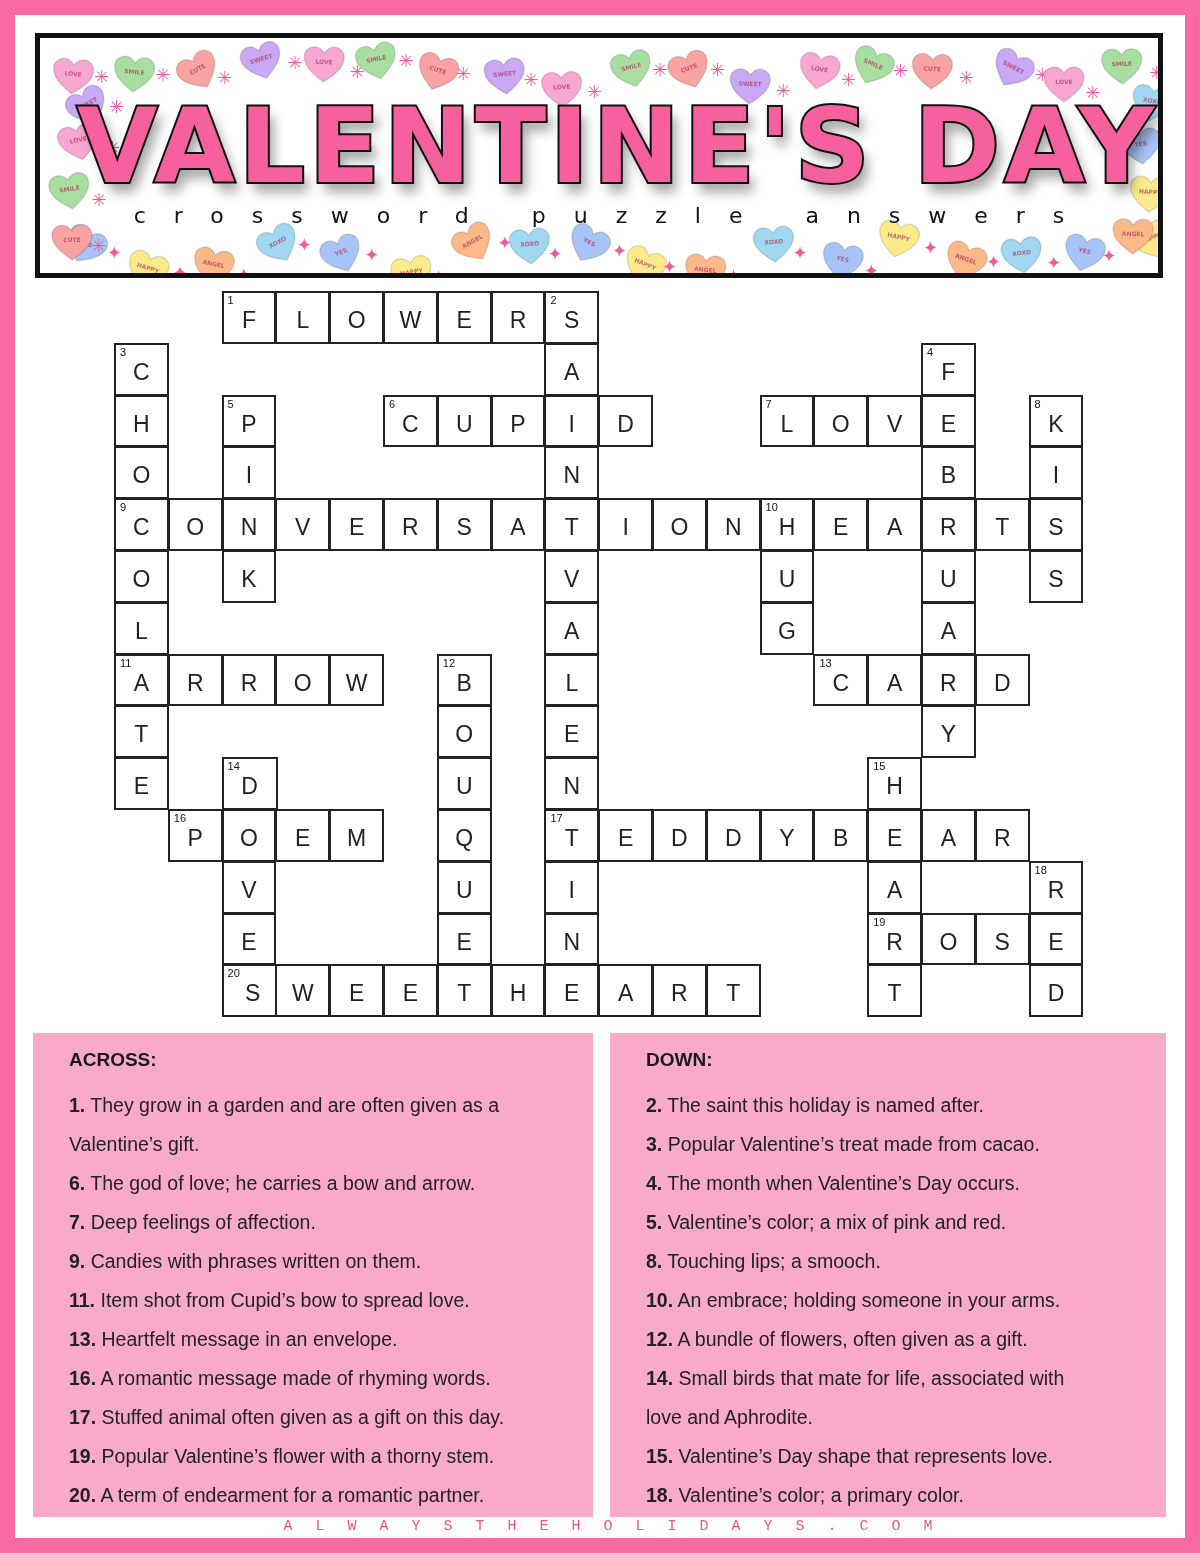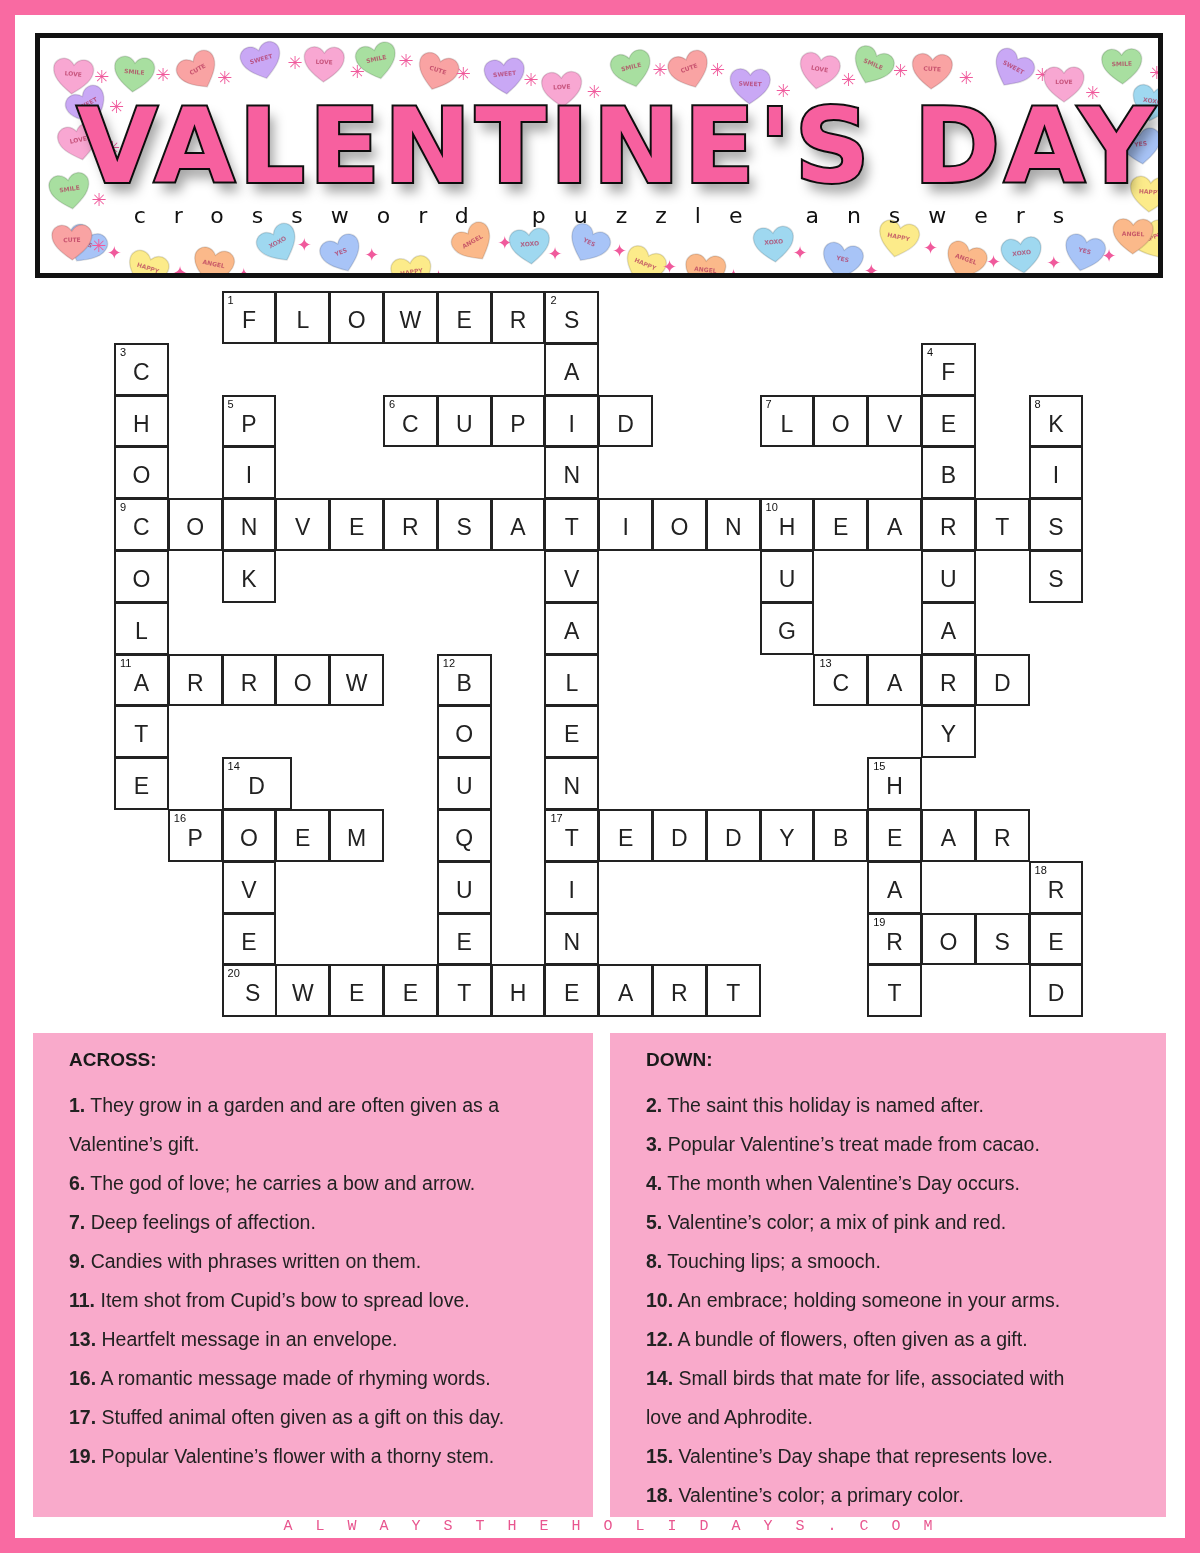--- a/index.html
+++ b/index.html
@@ -329,21 +329,21 @@
       <div class="cell" style="left: 322.8px; top: 362.6px; width: 54.8px; height: 52.8px;"><span class="num">12</span><span>B</span></div>
       <div class="cell" style="left: 322.8px; top: 414.4px; width: 54.8px; height: 52.8px;"><span>O</span></div>
       <div class="cell" style="left: 322.8px; top: 466.2px; width: 54.8px; height: 52.8px;"><span>U</span></div>
       <div class="cell" style="left: 322.8px; top: 518px; width: 54.8px; height: 52.8px;"><span>Q</span></div>
       <div class="cell" style="left: 322.8px; top: 569.8px; width: 54.8px; height: 52.8px;"><span>U</span></div>
       <div class="cell" style="left: 322.8px; top: 621.6px; width: 54.8px; height: 52.8px;"><span>E</span></div>
       <div class="cell" style="left: 322.8px; top: 673.4px; width: 54.8px; height: 52.8px;"><span>T</span></div>
       <div class="cell" style="left: 699.4px; top: 362.6px; width: 54.8px; height: 52.8px;"><span class="num">13</span><span>C</span></div>
       <div class="cell" style="left: 753.2px; top: 362.6px; width: 54.8px; height: 52.8px;"><span>A</span></div>
       <div class="cell" style="left: 860.8px; top: 362.6px; width: 54.8px; height: 52.8px;"><span>D</span></div>
-      <div class="cell" style="left: 107.6px; top: 466.2px; width: 70px; height: 52.8px;"><span class="num">14</span><span>D</span></div>
+      <div class="cell" style="left: 107.6px; top: 466.2px; width: 56px; height: 52.8px;"><span class="num">14</span><span>D</span></div>
       <div class="cell" style="left: 107.6px; top: 518px; width: 54.8px; height: 52.8px;"><span>O</span></div>
       <div class="cell" style="left: 107.6px; top: 569.8px; width: 54.8px; height: 52.8px;"><span>V</span></div>
       <div class="cell" style="left: 107.6px; top: 621.6px; width: 54.8px; height: 52.8px;"><span>E</span></div>
       <div class="cell" style="left: 753.2px; top: 466.2px; width: 54.8px; height: 52.8px;"><span class="num">15</span><span>H</span></div>
       <div class="cell" style="left: 753.2px; top: 518px; width: 54.8px; height: 52.8px;"><span>E</span></div>
       <div class="cell" style="left: 753.2px; top: 569.8px; width: 54.8px; height: 52.8px;"><span>A</span></div>
       <div class="cell" style="left: 753.2px; top: 621.6px; width: 54.8px; height: 52.8px;"><span class="num">19</span><span>R</span></div>
       <div class="cell" style="left: 753.2px; top: 673.4px; width: 54.8px; height: 52.8px;"><span>T</span></div>
       <div class="cell" style="left: 53.8px; top: 518px; width: 54.8px; height: 52.8px;"><span class="num">16</span><span>P</span></div>
       <div class="cell" style="left: 161.4px; top: 518px; width: 54.8px; height: 52.8px;"><span>E</span></div>
@@ -376,20 +376,21 @@
         <div class="clue"><b>1.</b><span> They grow in a garden and are often given as a</span></div>
         <div class="clue">Valentine’s gift.</div>
         <div class="clue"><b>6.</b><span> The god of love;  he carries a bow and arrow.</span></div>
         <div class="clue"><b>7.</b><span> Deep feelings of affection.</span></div>
         <div class="clue"><b>9.</b><span> Candies with phrases written on them.</span></div>
         <div class="clue"><b>11.</b><span> Item shot from Cupid’s bow to spread love.</span></div>
         <div class="clue"><b>13.</b><span> Heartfelt message in an envelope.</span></div>
         <div class="clue"><b>16.</b><span> A romantic message made of rhyming words.</span></div>
         <div class="clue"><b>17.</b><span> Stuffed animal often given as a gift on this day.</span></div>
         <div class="clue"><b>19.</b><span> Popular Valentine’s flower with a thorny stem.</span></div>
+        <div class="clue"><b>20.</b><span> A term of endearment for a romantic partner.</span></div>
       </div>
   </div>
 
   <div class="panel down">
     <h3>DOWN:</h3>
     <div id="down-list">
         <div class="clue"><b>2.</b><span> The saint this holiday is named after.</span></div>
         <div class="clue"><b>3.</b><span> Popular Valentine’s treat made from cacao.</span></div>
         <div class="clue"><b>4.</b><span> The month when Valentine’s Day occurs.</span></div>
         <div class="clue"><b>5.</b><span> Valentine’s color; a mix of pink and red.</span></div>

